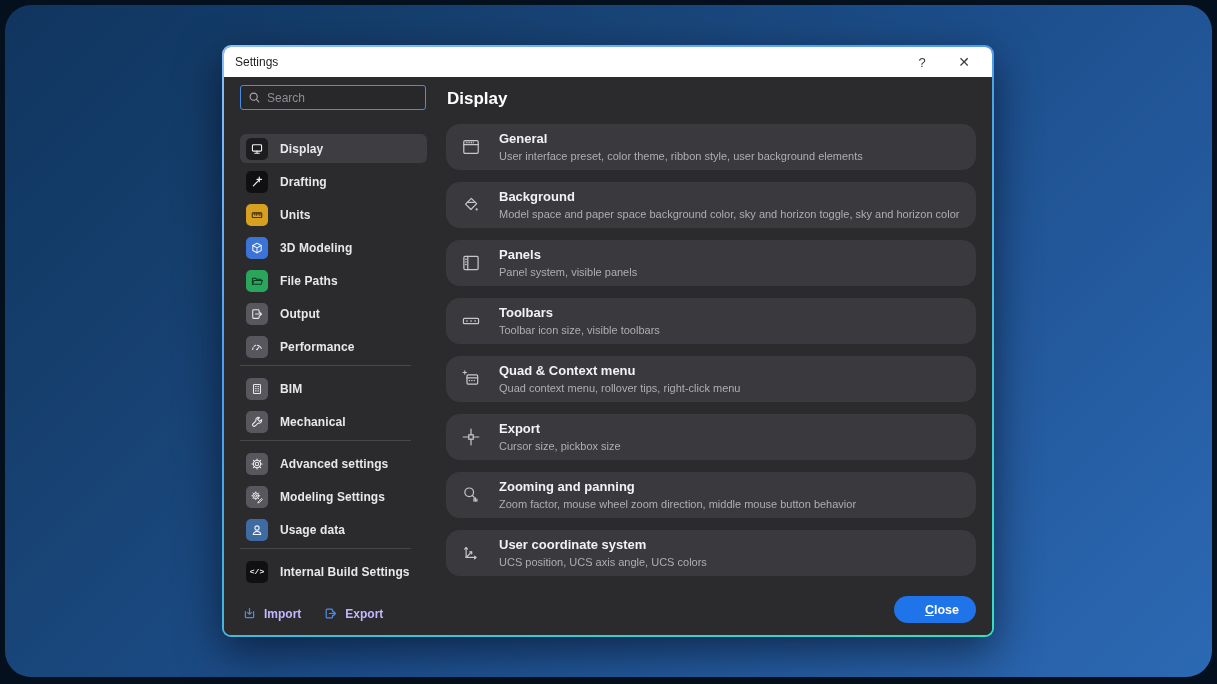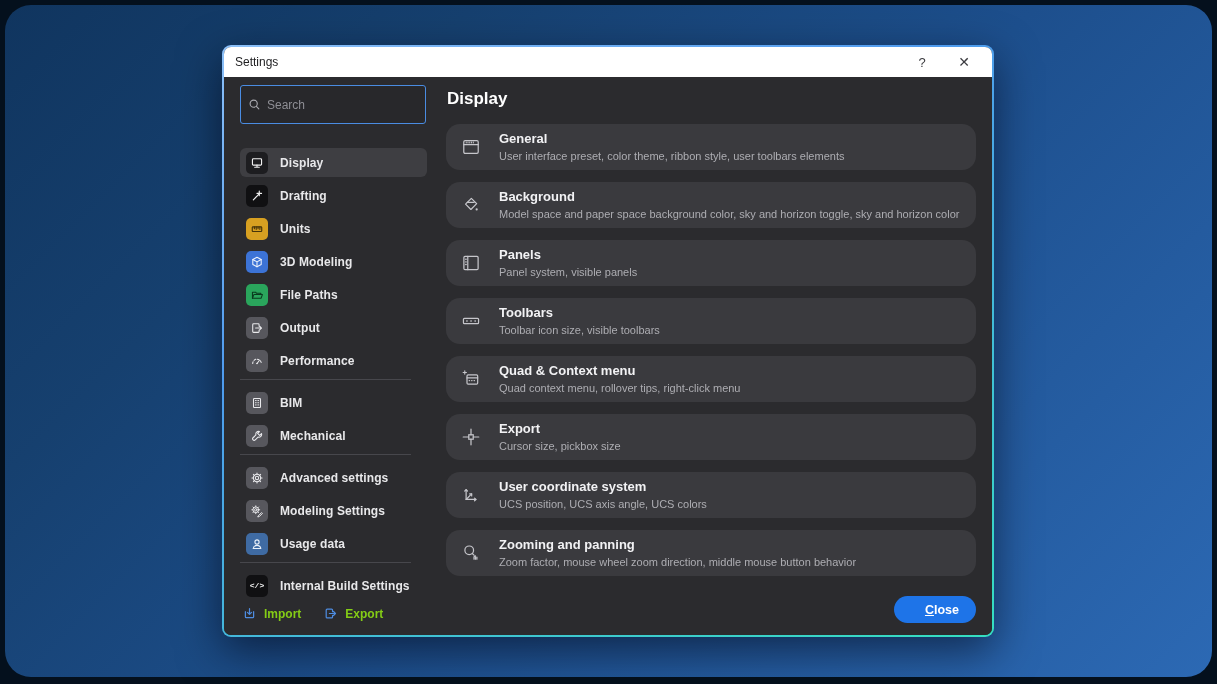--- a/index.html
+++ b/index.html
@@ -37,21 +37,21 @@
   }
   .tb-btn.close { font-size:14px; }
   .win-body { flex:1; display:flex; background:#2b2b2e; min-height:0; }
 
   
   .sidebar {
     width:206px; flex:0 0 206px; padding:8px 0 14px 16px;
     display:flex; flex-direction:column;
   }
   .searchbox {
-    width:186px; height:39px; border:1px solid #4a8ce2; border-radius:3px;
+    width:186px; height:25px; border:1px solid #4a8ce2; border-radius:3px;
     background:#28282b; display:flex; align-items:center; padding:0 7px; gap:6px;
     margin-bottom:24px; flex:0 0 auto;
   }
   .searchbox svg { flex:0 0 auto; color:#a9a9af; }
   .searchbox input {
     background:transparent; border:none; outline:none; color:#e4e4e6;
     font-size:12px; width:100%; font-family:inherit;
   }
   .searchbox input::placeholder { color:#8e8e94; }
   .nav { flex:1; width:187px; }
@@ -69,21 +69,21 @@
   .tile-black  { background:#101012; color:#f0f0f0; }
   .tile-amber  { background:#d7a021; color:#46340a; }
   .tile-blue   { background:#3c73d6; color:#eef3fc; }
   .tile-green  { background:#2aa55c; color:#0a3a1e; }
   .tile-gray   { background:#57575d; color:#e9e9ec; }
   .tile-usage  { background:#3f6ba3; color:#eaf1f9; }
   .tile-code { font-family:"Liberation Mono","DejaVu Sans Mono",monospace; font-size:8px; font-weight:700; }
   .nav-divider { height:1px; background:#47474c; margin:4px 16px 8px 0; }
   .sidebar-footer { margin-top:auto; display:flex; gap:22px; padding-left:2px; flex:0 0 auto; }
   .io-link {
-    display:flex; align-items:center; gap:7px; color:#84cc16;
+    display:flex; align-items:center; gap:7px; color:#c4b5fd;
     font-size:12px; font-weight:700; cursor:pointer;
   }
   .io-link svg { color:#4e8ce0; }
 
   
   .main { flex:1; padding:10px 16px 14px 16px; display:flex; flex-direction:column; position:relative; min-width:0; }
   .main-heading { font-size:17px; font-weight:700; color:#ffffff; margin:2px 0 15px 1px; }
   .card {
     height:46px; flex:0 0 46px; background:#3a3a3e; border-radius:14px; margin-bottom:12px;
     display:flex; align-items:center; padding:0 14px; gap:17px; cursor:pointer;
@@ -290,21 +290,21 @@
         <div class="card">
           <span class="card-icon">
             <svg width="20" height="20" viewBox="0 0 18 18" fill="none" stroke="currentColor" stroke-width="1.1" stroke-linecap="round" stroke-linejoin="round">
                 <rect x="2.5" y="3.2" width="13" height="11.6" rx="1.2"></rect>
                 <path d="M2.5 6.8h13"></path>
                 <path d="M4.7 4.5v.9M6.3 4.5v.9M7.9 4.5v.9M9.5 4.5v.9M11.1 4.5v.9" stroke-width="0.9"></path>
               </svg>
           </span>
           <div class="card-text">
             <div class="card-title">General</div>
-            <div class="card-sub">User interface preset, color theme, ribbon style, user toolbars elements</div>
+            <div class="card-sub">User interface preset, color theme, ribbon style, user background elements</div>
           </div>
         </div>
 
         <div class="card">
           <span class="card-icon">
             <svg width="20" height="20" viewBox="0 0 18 18" fill="none" stroke="currentColor" stroke-width="1.1" stroke-linecap="round" stroke-linejoin="round">
                 <path d="M9.3 3l4.8 4.8-5.2 5.2L4.1 8.2z"></path>
                 <path d="M5.6 6.7h6.2"></path>
                 <circle cx="14.1" cy="13" r="1" fill="currentColor" stroke="none"></circle>
               </svg>
@@ -366,43 +366,43 @@
           </span>
           <div class="card-text">
             <div class="card-title">Export</div>
             <div class="card-sub">Cursor size, pickbox size</div>
           </div>
         </div>
 
         <div class="card">
           <span class="card-icon">
             <svg width="20" height="20" viewBox="0 0 18 18" fill="none" stroke="currentColor" stroke-width="1.1" stroke-linecap="round" stroke-linejoin="round">
+                <circle cx="7.4" cy="6.6" r="3.9"></circle>
+                <path d="M10.2 9.4l1.5 1.5"></path>
+                <path d="M11.7 14.6v-1.9M13 14.6v-2.4M14.3 14.6v-1.9M11.7 12.7c0-.7.5-1.2 1.3-1.2"></path>
+              </svg>
+          </span>
+          <div class="card-text">
+            <div class="card-title">Zooming and panning</div>
+            <div class="card-sub">Zoom factor, mouse wheel zoom direction, middle mouse button behavior</div>
+          </div>
+        </div>
+
+        <div class="card">
+          <span class="card-icon">
+            <svg width="20" height="20" viewBox="0 0 18 18" fill="none" stroke="currentColor" stroke-width="1.1" stroke-linecap="round" stroke-linejoin="round">
                 <path d="M4.6 4.2V13h8.8"></path>
                 <path d="M3.4 5.4l1.2-1.2 1.2 1.2M12.2 11.8l1.2 1.2-1.2 1.2"></path>
                 <path d="M4.6 13l5-5"></path>
                 <path d="M9.6 9.8V8H7.8"></path>
               </svg>
           </span>
           <div class="card-text">
             <div class="card-title">User coordinate system</div>
             <div class="card-sub">UCS position, UCS axis angle, UCS colors</div>
-          </div>
-        </div>
-
-        <div class="card">
-          <span class="card-icon">
-            <svg width="20" height="20" viewBox="0 0 18 18" fill="none" stroke="currentColor" stroke-width="1.1" stroke-linecap="round" stroke-linejoin="round">
-                <circle cx="7.4" cy="6.6" r="3.9"></circle>
-                <path d="M10.2 9.4l1.5 1.5"></path>
-                <path d="M11.7 14.6v-1.9M13 14.6v-2.4M14.3 14.6v-1.9M11.7 12.7c0-.7.5-1.2 1.3-1.2"></path>
-              </svg>
-          </span>
-          <div class="card-text">
-            <div class="card-title">Zooming and panning</div>
-            <div class="card-sub">Zoom factor, mouse wheel zoom direction, middle mouse button behavior</div>
           </div>
         </div>
 
         <button class="close-btn">
           <span>Close</span>
         </button>
       </div>
     </div>
 
   </div>

